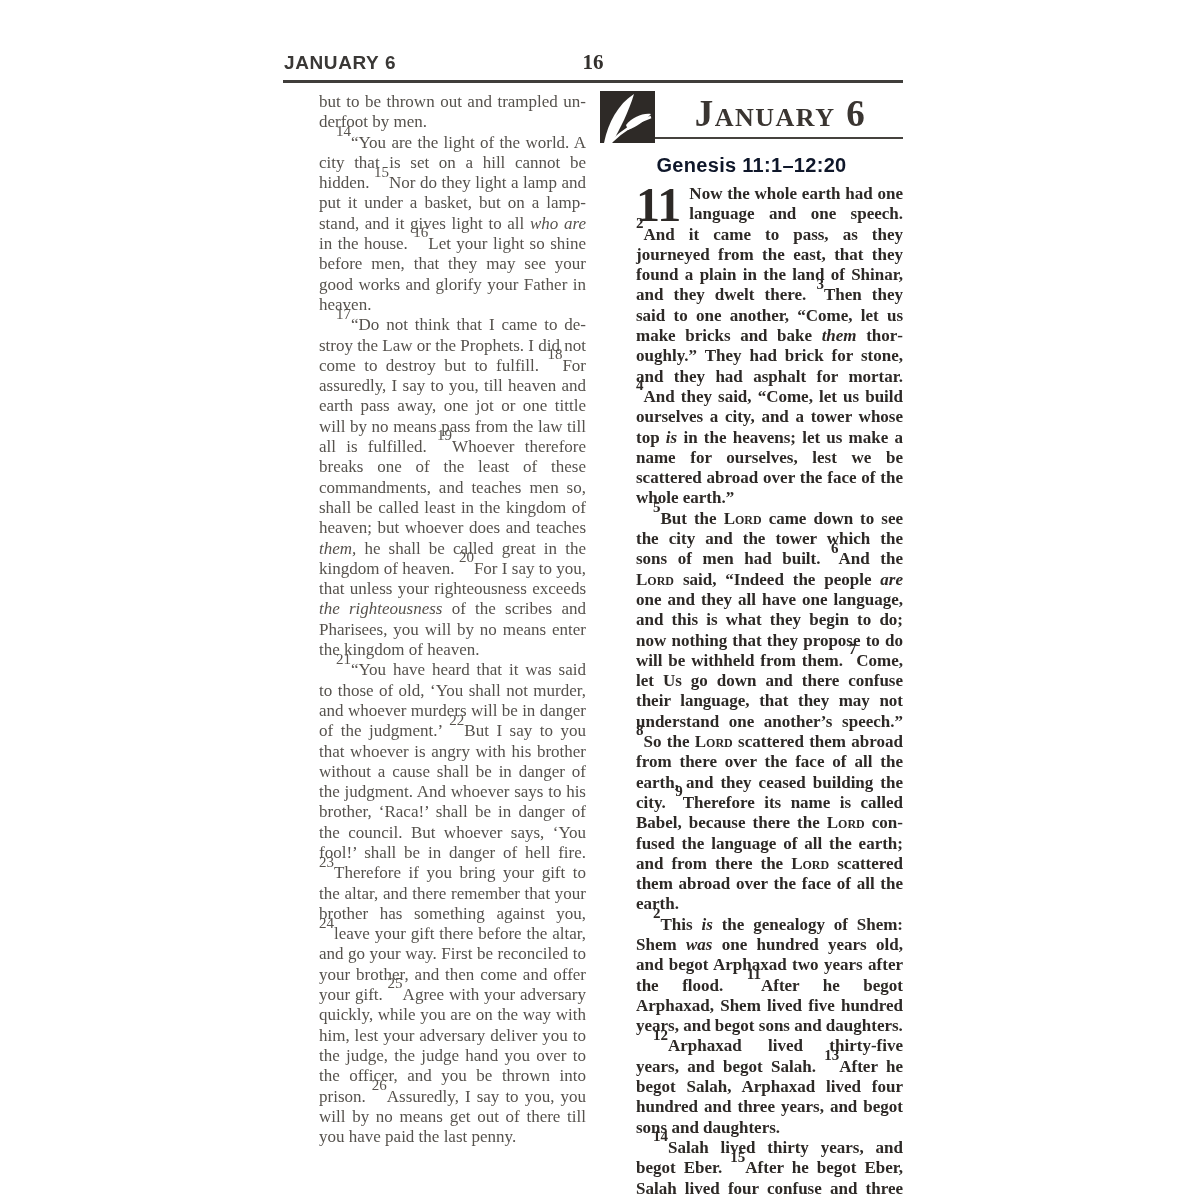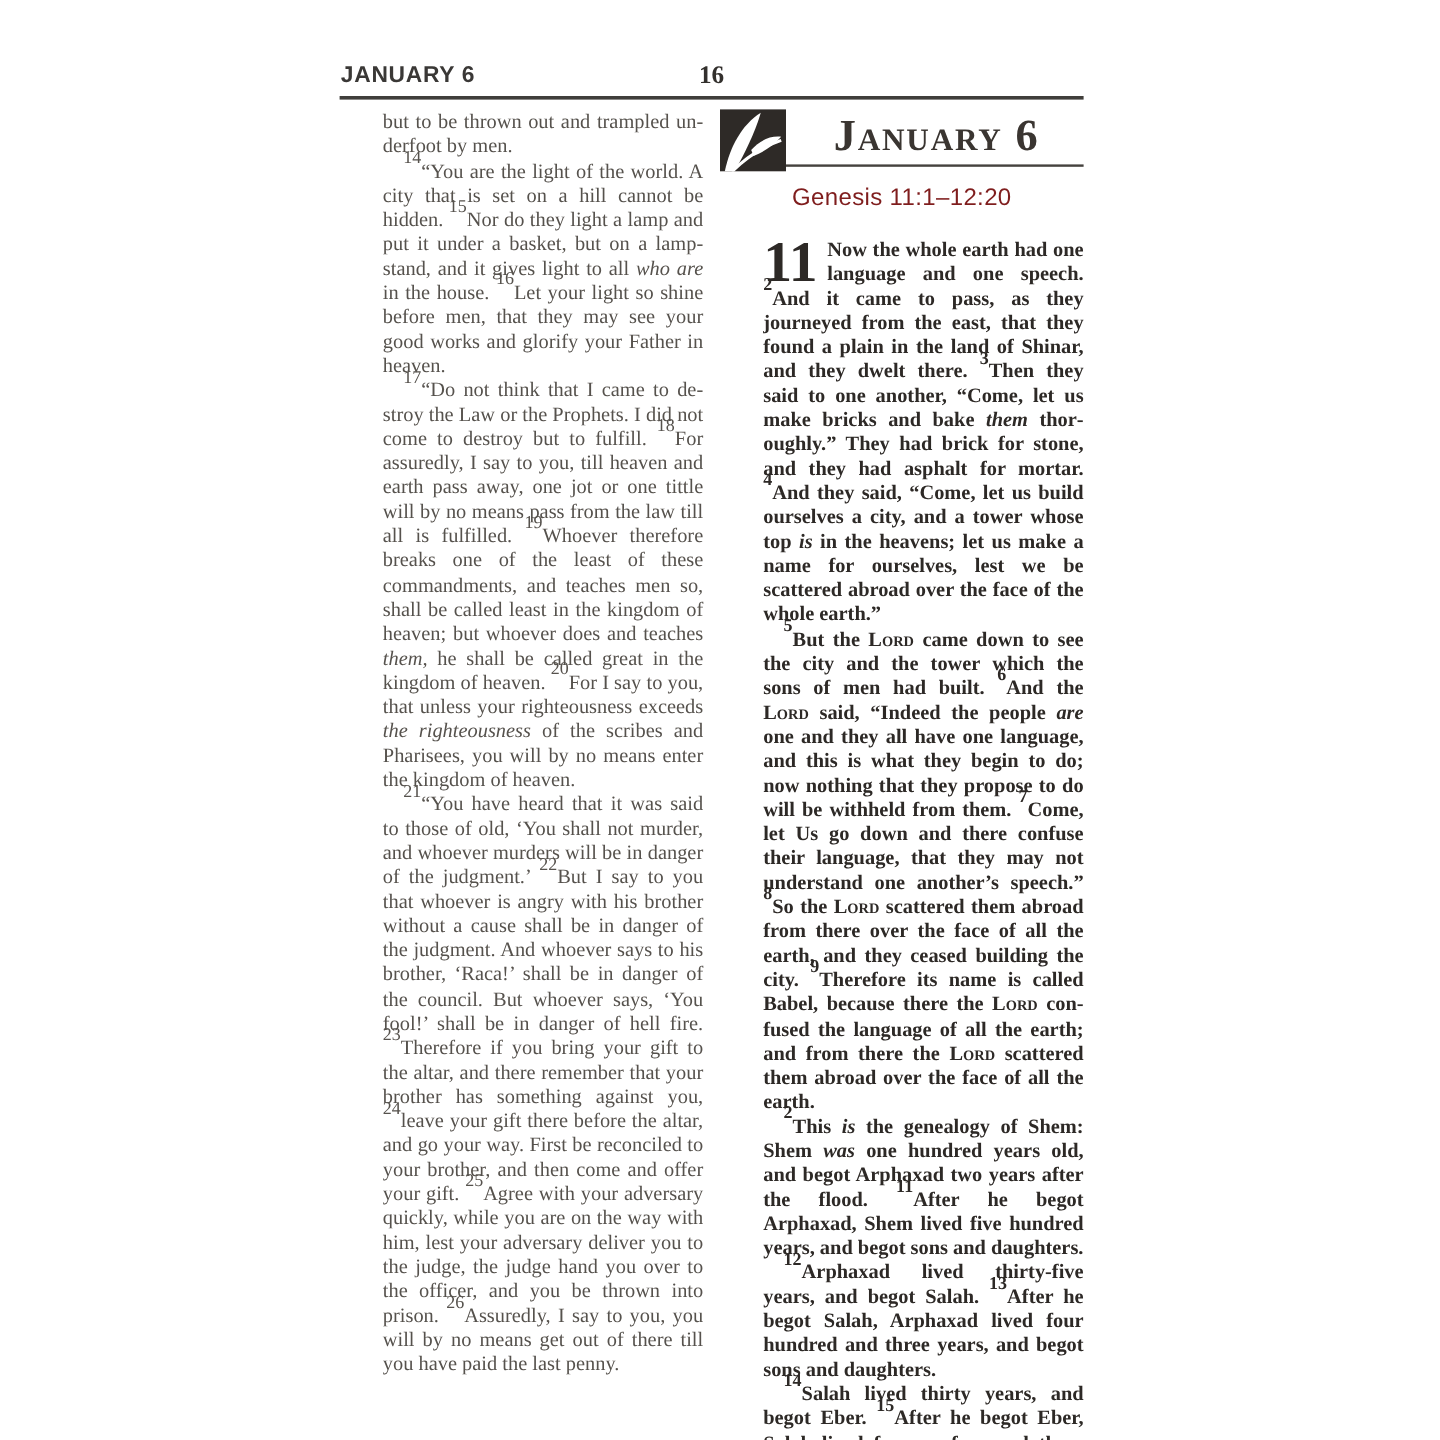--- a/index.html
+++ b/index.html
@@ -39,23 +39,23 @@
   .day-banner{position:relative;height:52px;}
   .icon-box{position:absolute;left:0;top:-1px;width:55px;height:52px;}
   .banner-line{position:absolute;left:55px;right:0;top:45px;border-top:2px solid #45423e;}
   .day-title{
     position:absolute;left:58px;right:0;top:-3px;height:48px;
     display:flex;align-items:center;justify-content:center;
     font-weight:700;font-variant-caps:small-caps;font-size:37px;
     letter-spacing:1.5px;color:#3a3531;
   }
   .passage-ref{
-    margin:10px 0 21px 0;text-align:center;
-    font-family:"Liberation Sans",sans-serif;font-weight:400;font-size:20px;
-    letter-spacing:.3px;color:#7f1d1d;
+    margin:10px 0 7px 0;text-align:center;
+    font-family:"Liberation Sans",sans-serif;font-weight:700;font-size:20px;
+    letter-spacing:.3px;color:#0f172a;
   }
 </style>
 </head>
 <body>
 
 <div class="page">
   <div class="sheet">
 
     <div class="page-head">
       <span class="running-head">JANUARY 6</span>

